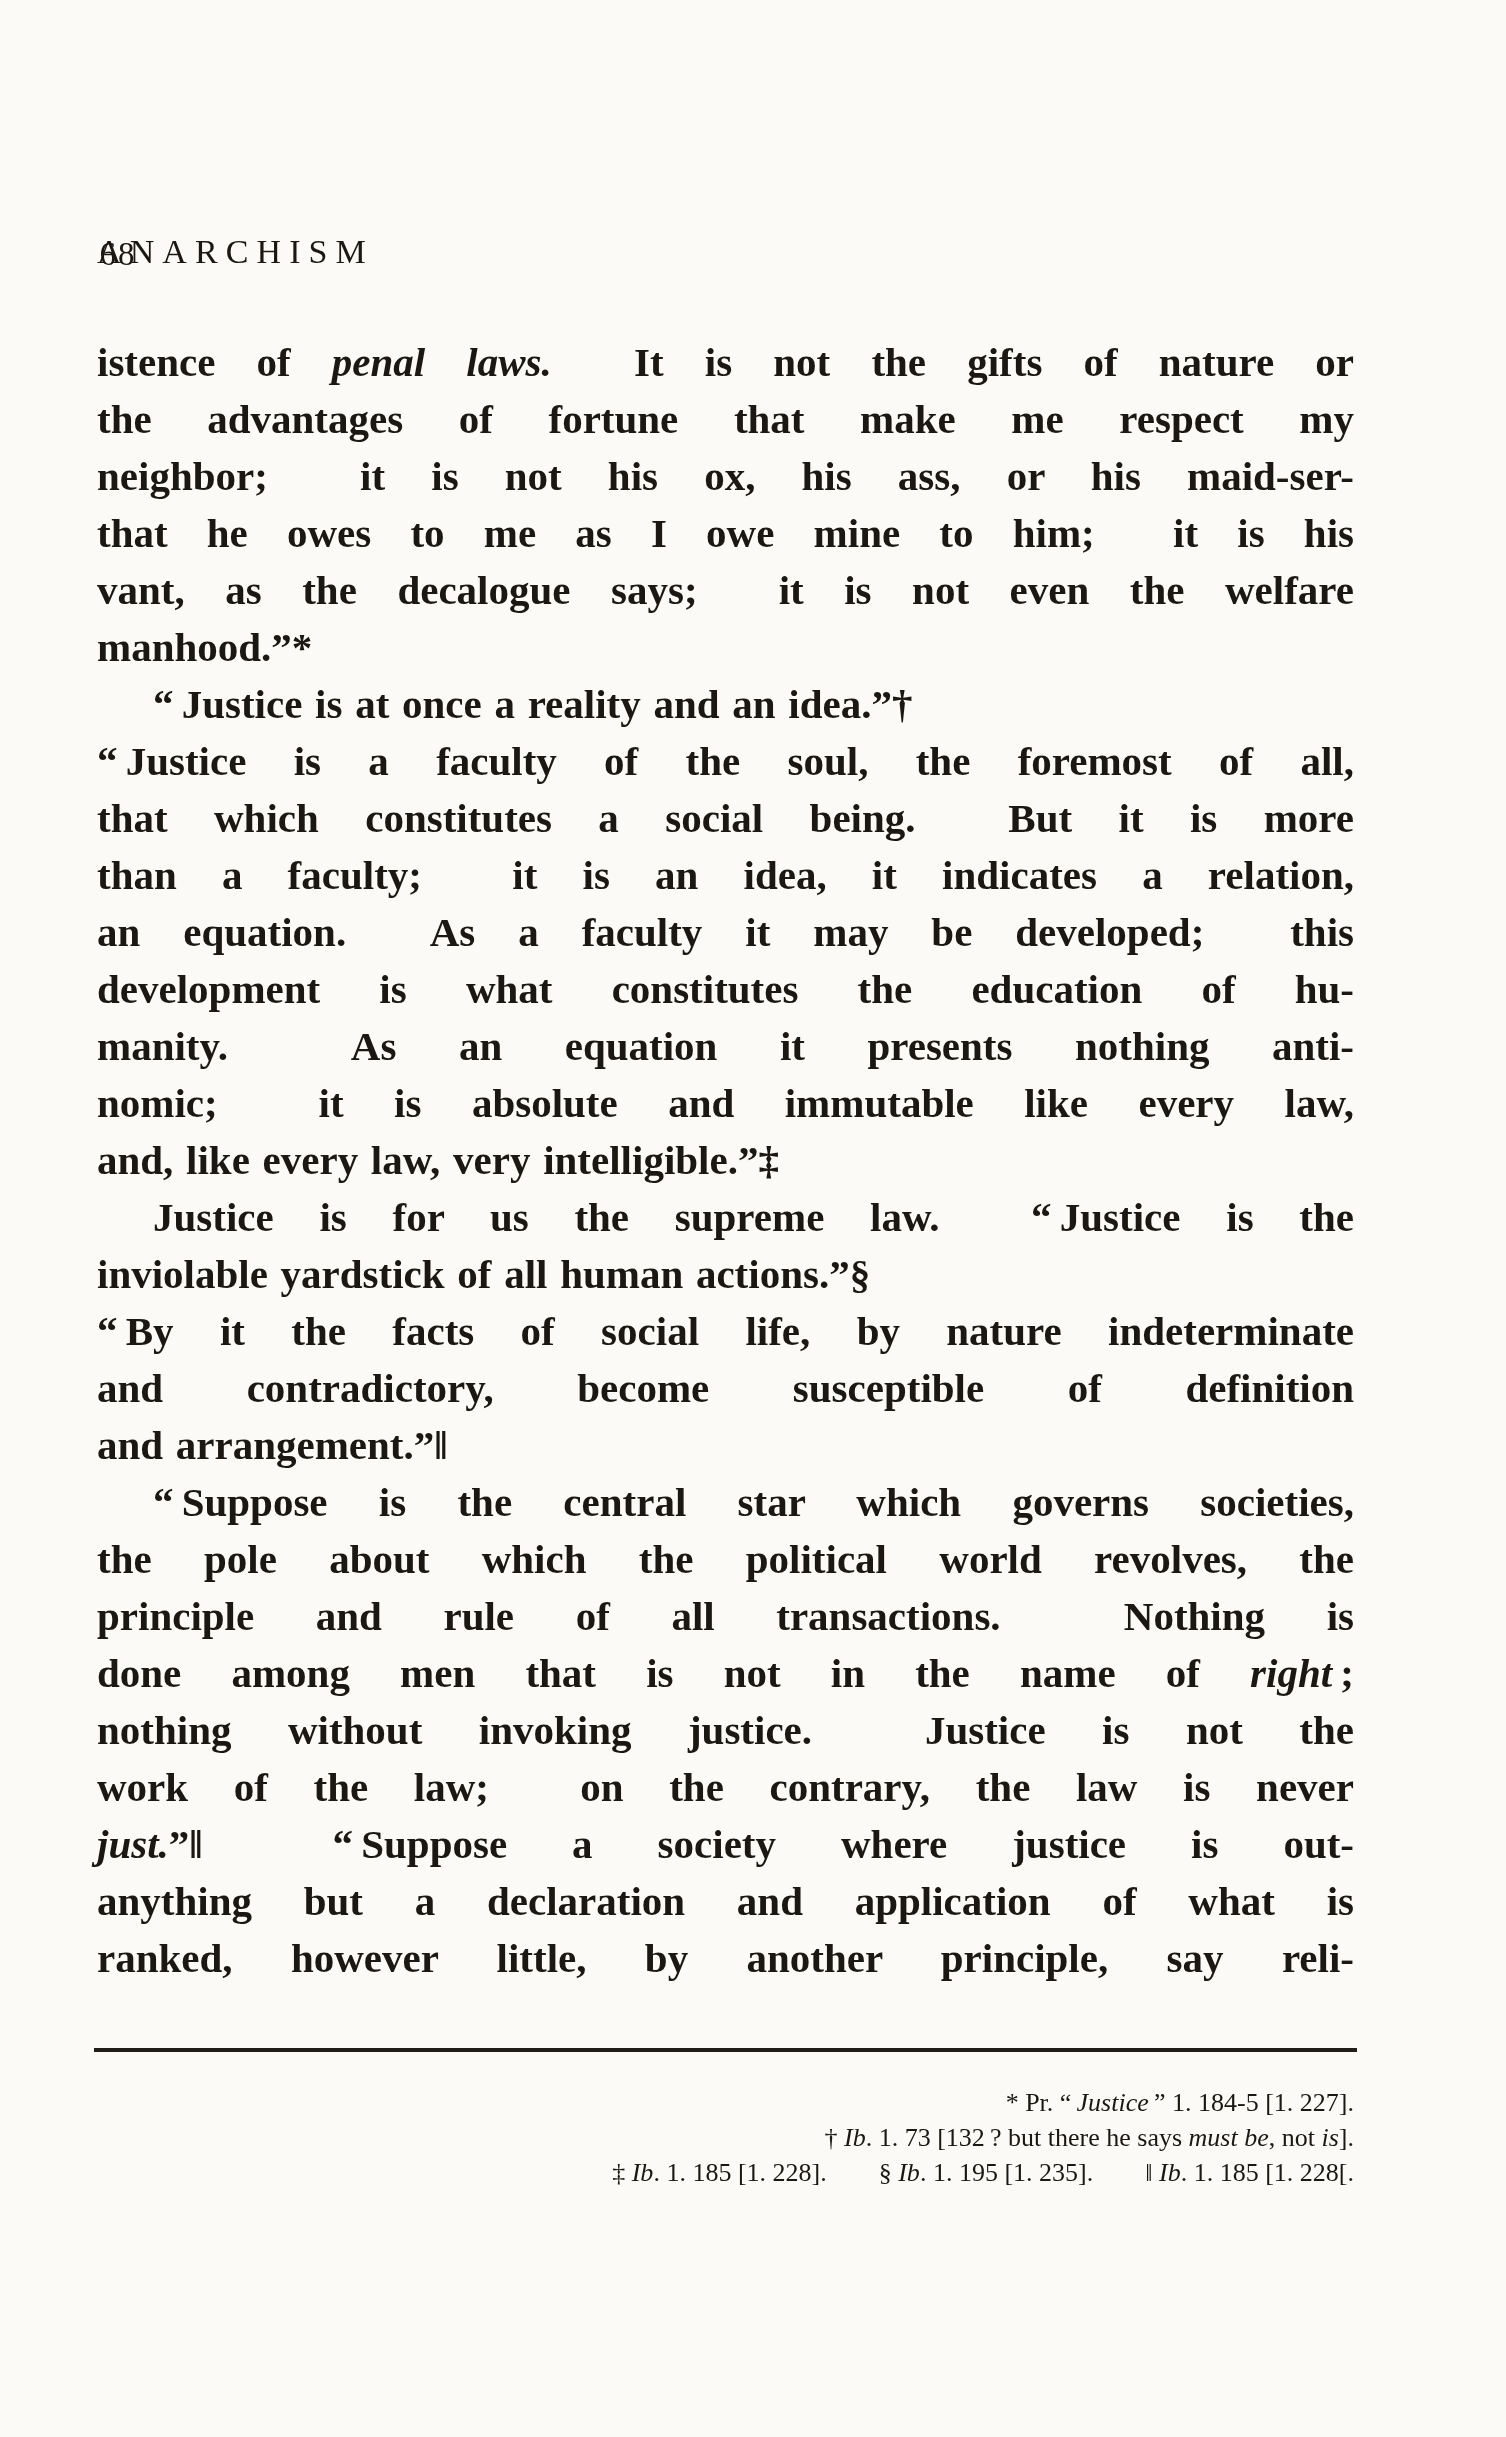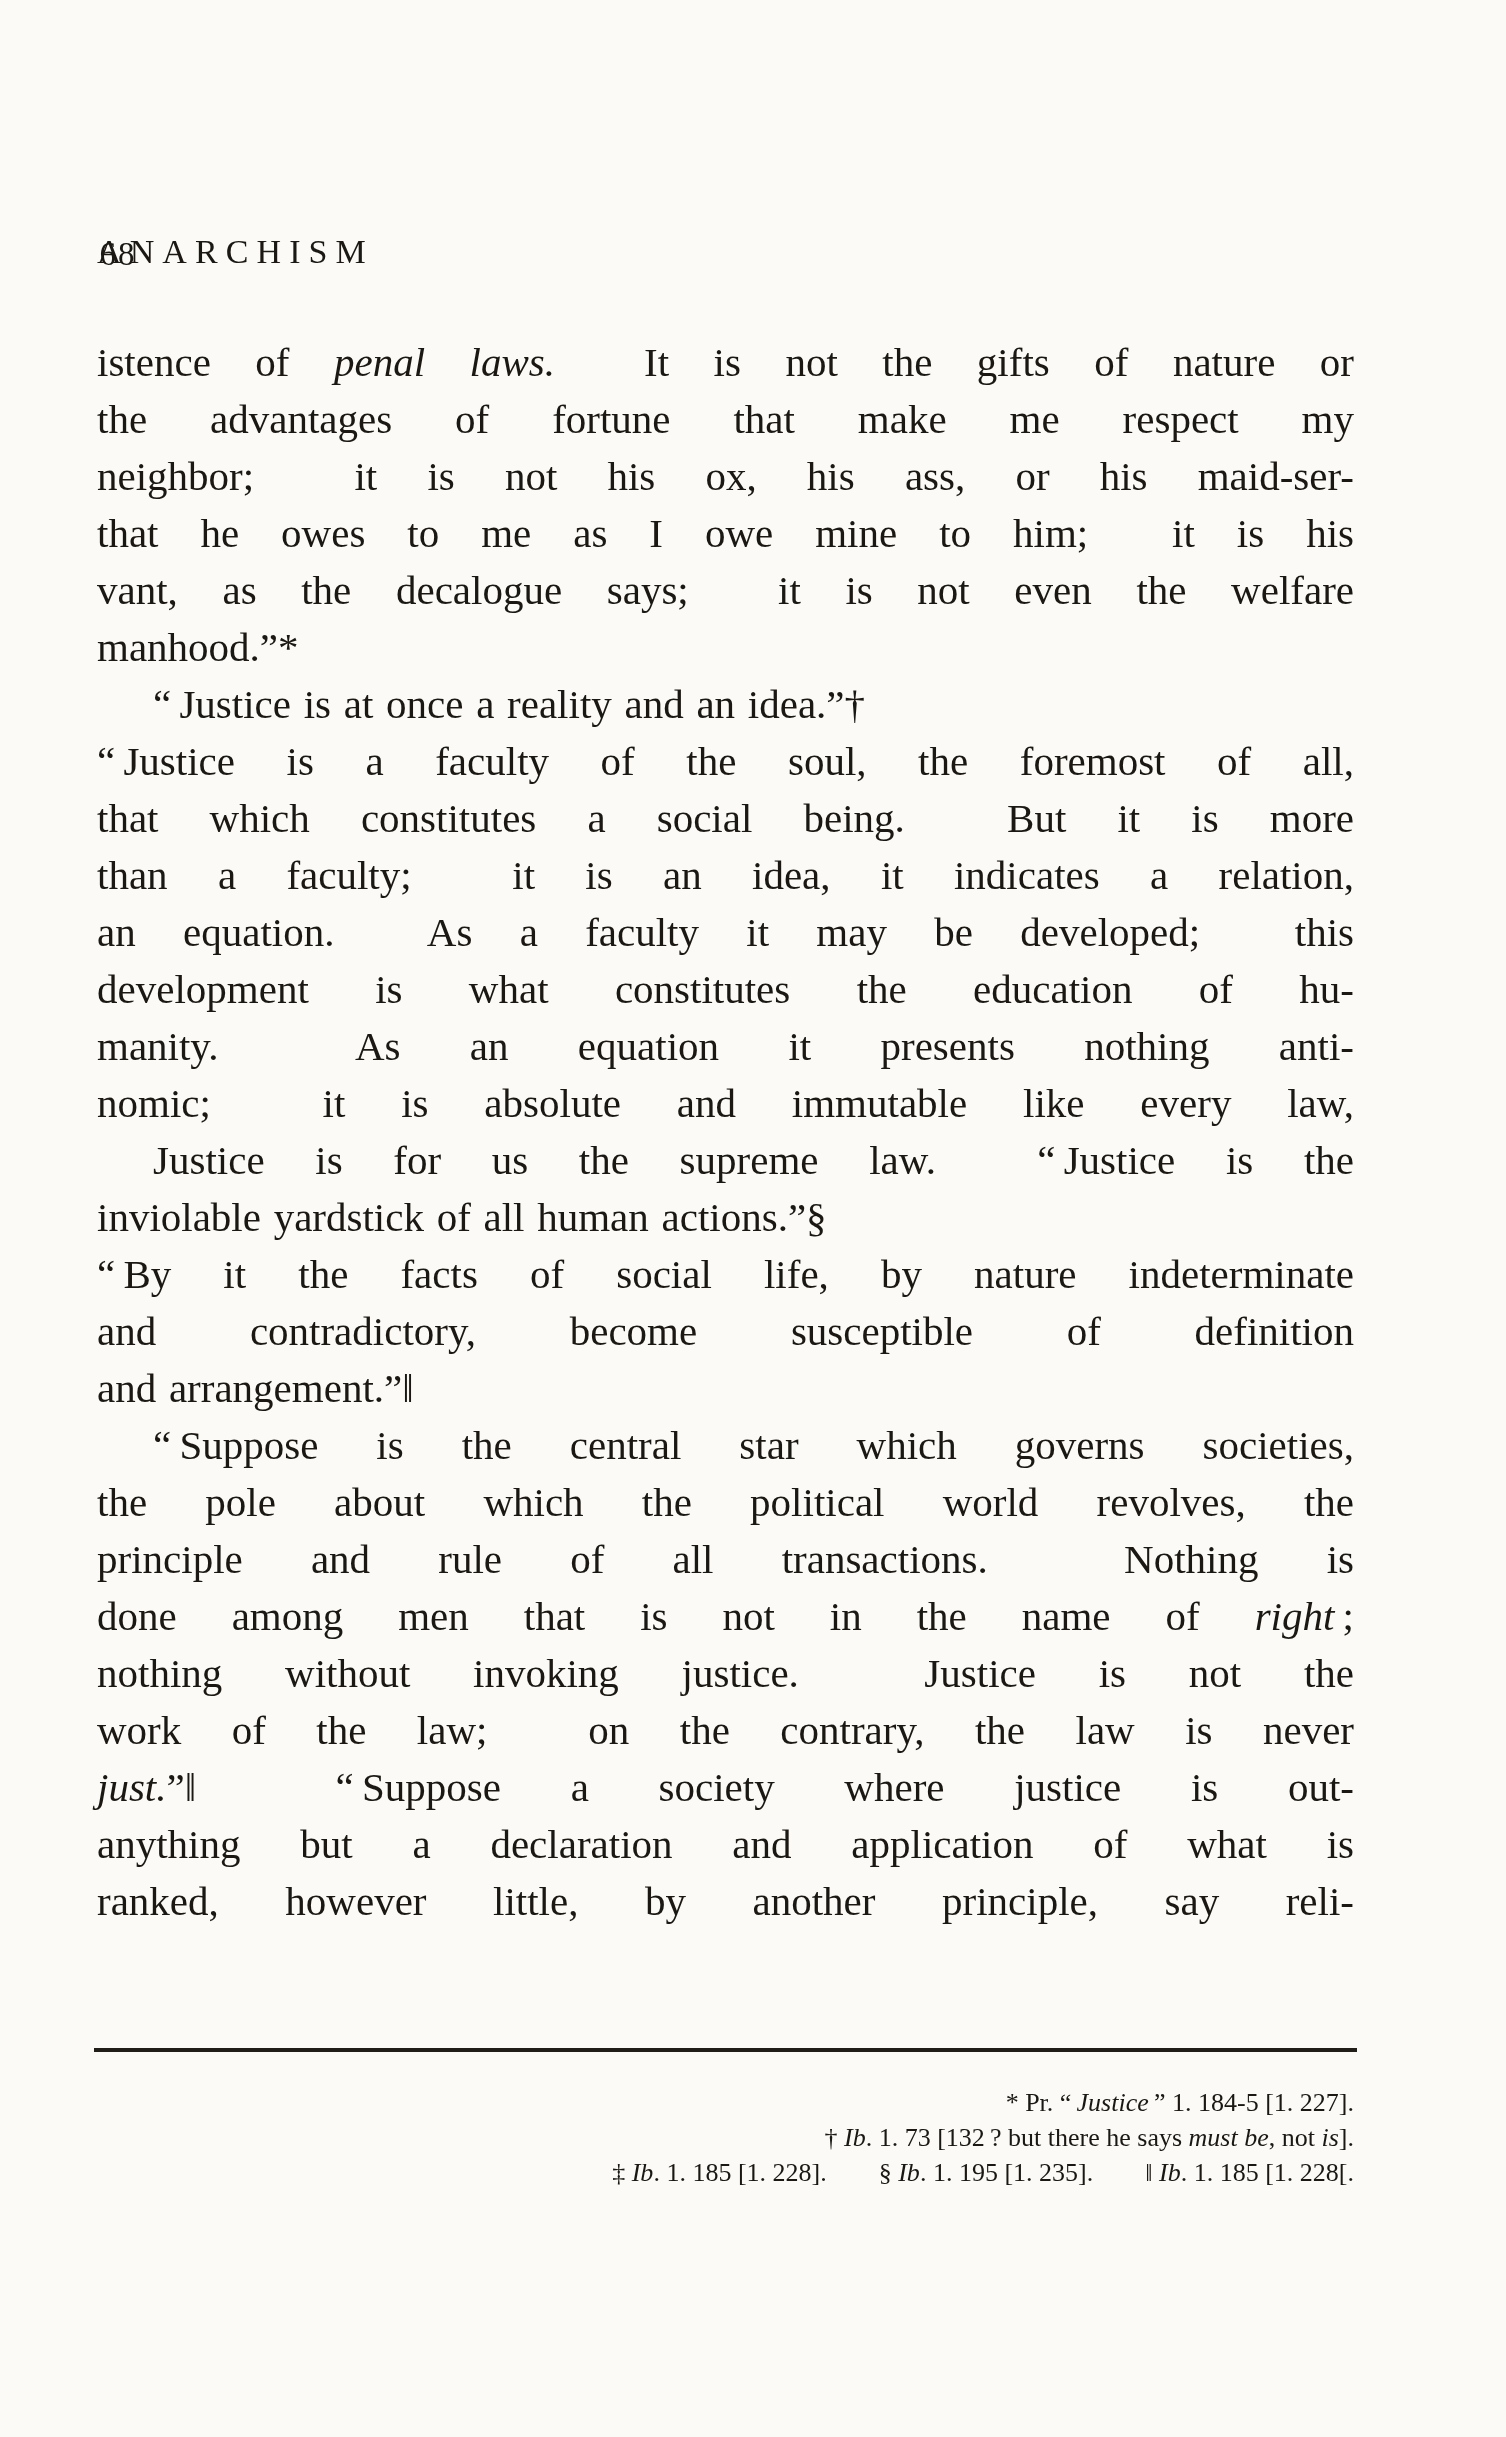--- a/index.html
+++ b/index.html
@@ -40,20 +40,21 @@
     font-weight: normal;
   }
   .body-text {
     position: absolute;
     left: 97px;
     top: 334px;
     width: 1257px;
     font-size: 41px;
     line-height: 57px;
     word-spacing: 0.06em;
+    font-weight: bold;
   }
   .line {
     text-align: justify;
   }
   .line.j {
     text-align-last: justify;
     -moz-text-align-last: justify;
   }
   .line.ind {
     text-indent: 56px;
@@ -99,20 +100,21 @@
       <div class="line j"><span class="seg">vant, as the decalogue says;&nbsp; it is not even the welfare</span></div>
       <div class="line"><span class="seg">manhood.”*</span></div>
       <div class="line ind"><span class="seg">“ Justice is at once a reality and an idea.”†</span></div>
       <div class="line j"><span class="seg">“ Justice is a faculty of the soul, the foremost of all,</span></div>
       <div class="line j"><span class="seg">that which constitutes a social being.&nbsp; But it is more</span></div>
       <div class="line j"><span class="seg">than a faculty;&nbsp; it is an idea, it indicates a relation,</span></div>
       <div class="line j"><span class="seg">an equation.&nbsp; As a faculty it may be developed;&nbsp; this</span></div>
       <div class="line j"><span class="seg">development is what constitutes the education of hu-</span></div>
       <div class="line j"><span class="seg">manity.&nbsp; As an equation it presents nothing anti-</span></div>
       <div class="line j"><span class="seg">nomic;&nbsp; it is absolute and immutable like every law,</span></div>
+      <div class="line"><span class="seg">and, like every law, very intelligible.”‡</span></div>
       <div class="line j ind"><span class="seg">Justice is for us the supreme law.&nbsp; “ Justice is the</span></div>
       <div class="line"><span class="seg">inviolable yardstick of all human actions.”§</span></div>
       <div class="line j"><span class="seg">“ By it the facts of social life, by nature indeterminate</span></div>
       <div class="line j"><span class="seg">and contradictory, become susceptible of definition</span></div>
       <div class="line"><span class="seg">and arrangement.”‖</span></div>
       <div class="line j ind"><span class="seg">“ Suppose is the central star which governs societies,</span></div>
       <div class="line j"><span class="seg">the pole about which the political world revolves, the</span></div>
       <div class="line j"><span class="seg">principle and rule of all transactions.&nbsp; Nothing is</span></div>
       <div class="line j"><span class="seg">done among men that is not in the name of </span><span class="seg it">right</span><span class="seg"> ;</span></div>
       <div class="line j"><span class="seg">nothing without invoking justice.&nbsp; Justice is not the</span></div>

